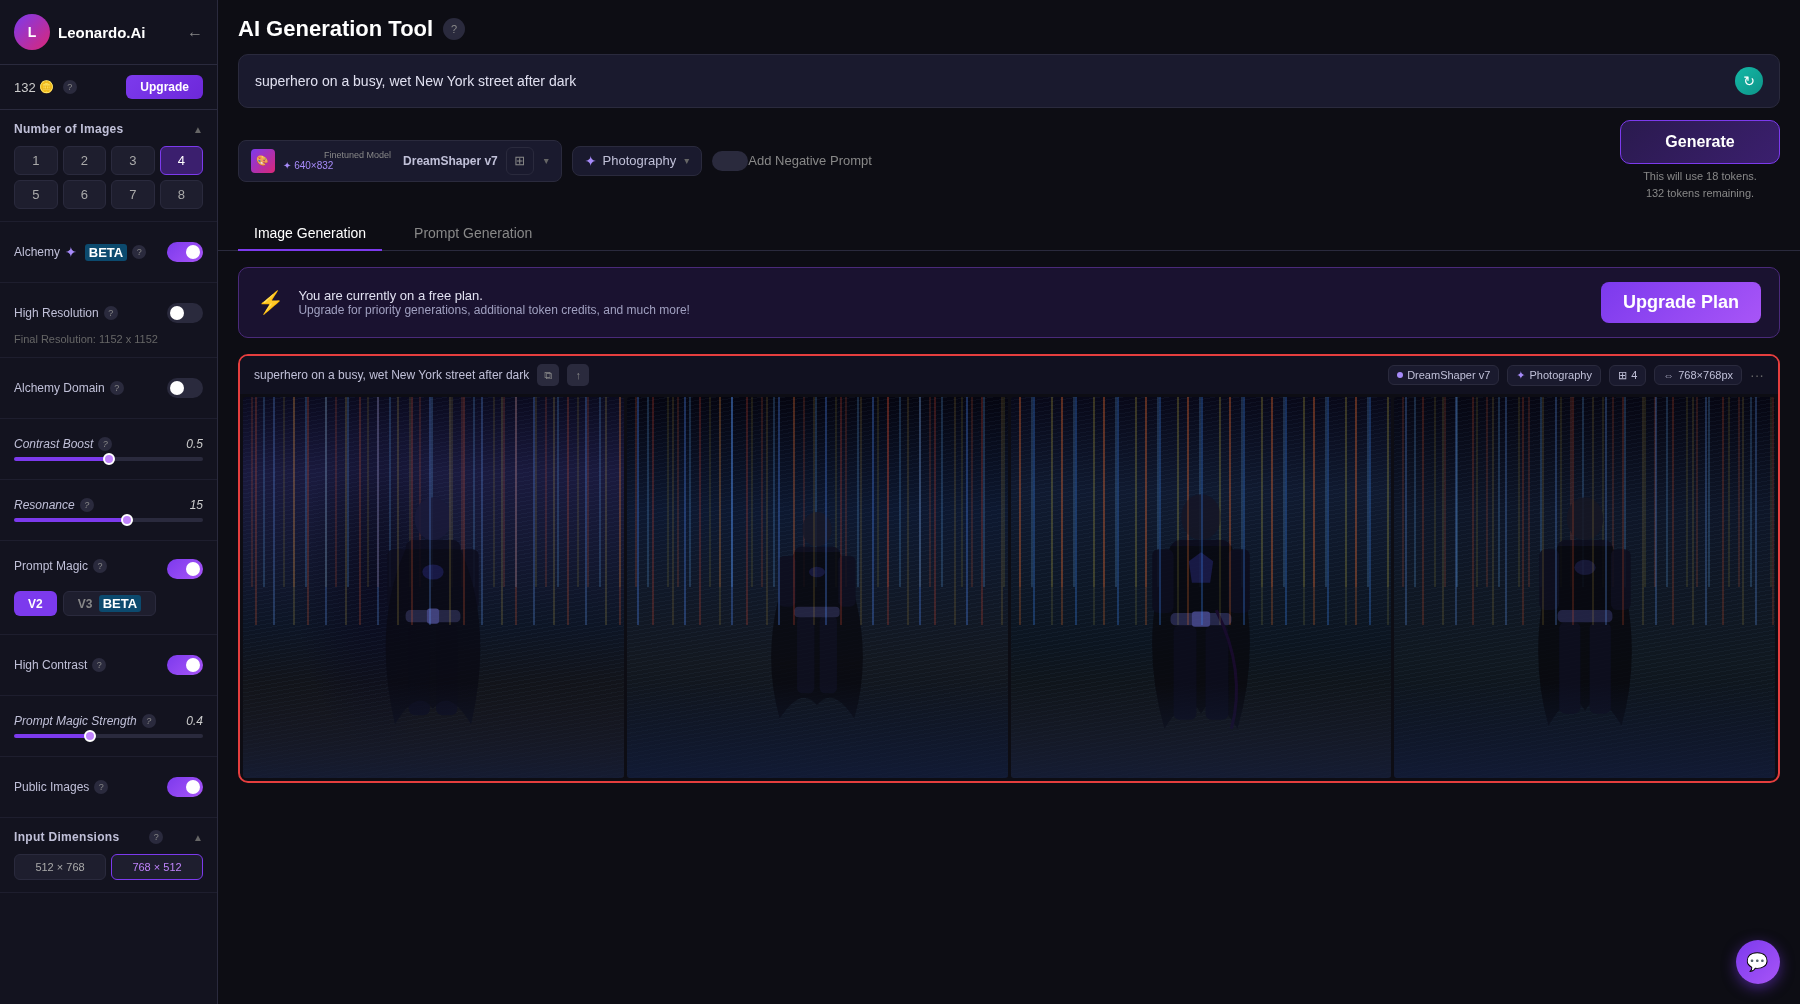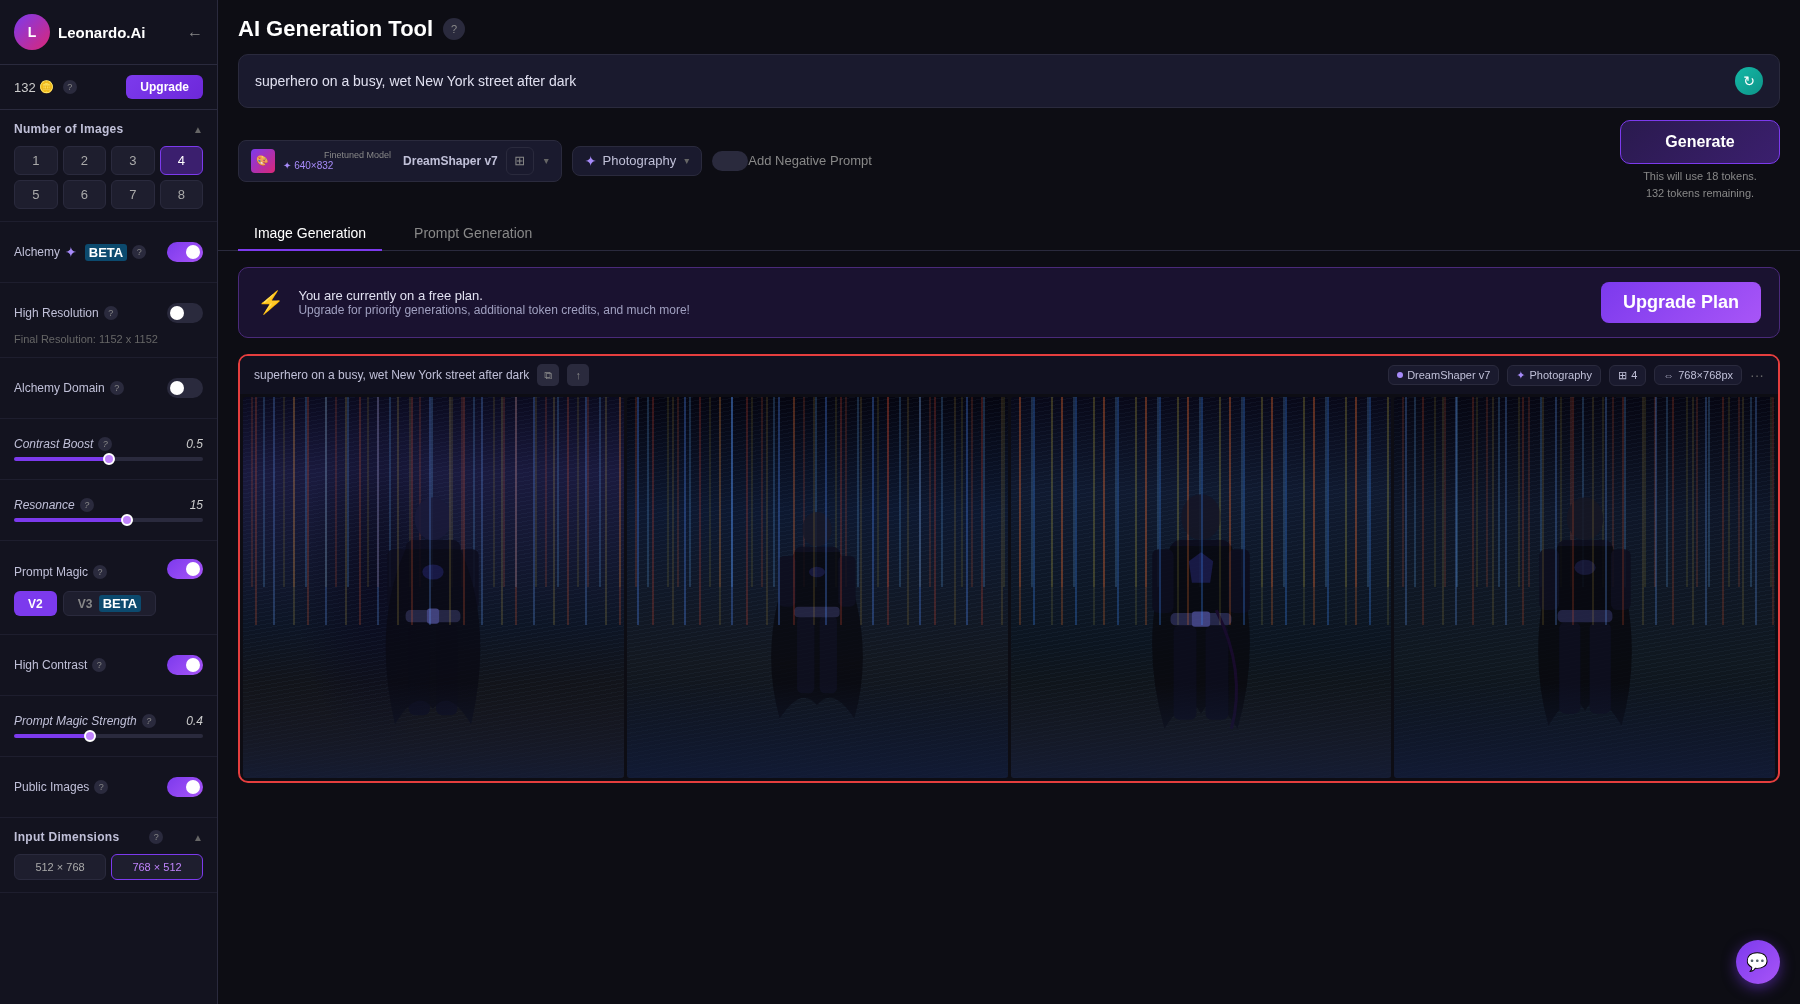--- a/index.html
+++ b/index.html
@@ -134,21 +134,21 @@
     }
     .slider-thumb {
       width: 12px; height: 12px; border-radius: 50%;
       background: #c084fc; border: 2px solid #fff;
       position: absolute; top: -4px;
       transform: translateX(-50%);
     }
 
     
     .pm-row {
-      display: flex; align-items: flex-end; justify-content: space-between;
+      display: flex; align-items: flex-start; justify-content: space-between;
       padding: 6px 0;
     }
     .pm-label { font-size: 12px; color: #c0c0d8; display: flex; align-items: center; gap: 5px; }
     .pm-version-row {
       display: flex; gap: 6px; margin: 6px 0;
     }
     .pm-v-btn {
       padding: 4px 14px; border-radius: 6px; font-size: 12px; font-weight: 600;
       border: none; cursor: pointer;
     }

